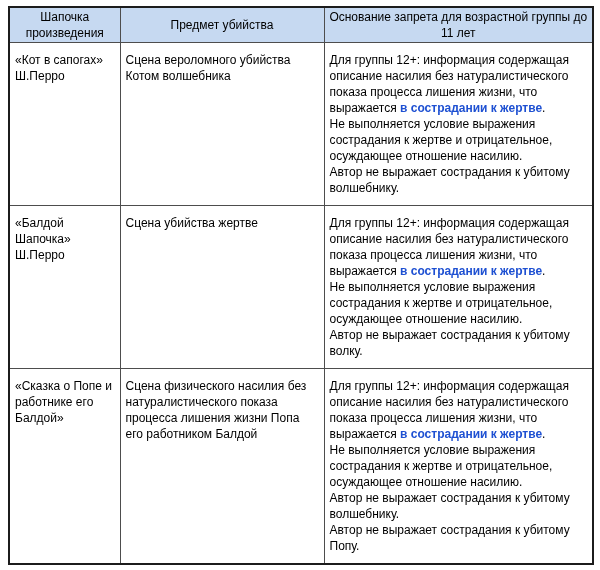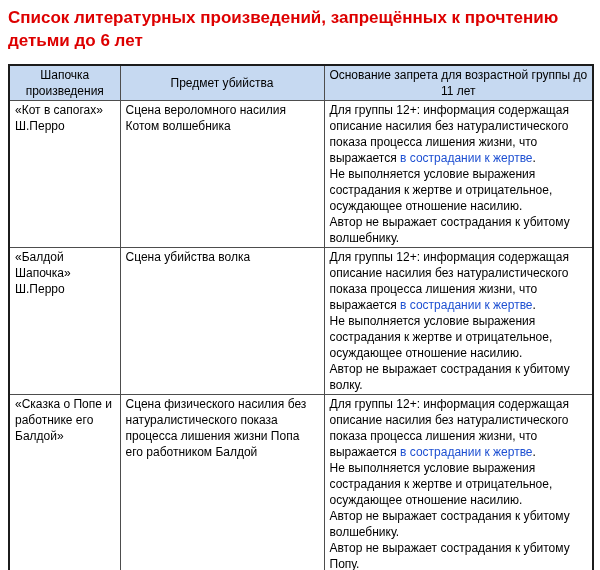--- a/index.html
+++ b/index.html
@@ -44,33 +44,32 @@
     background: #c6d9f1;
     font-weight: normal;
     text-align: center;
     vertical-align: middle;
     padding: 1px 4px;
     height: 32px;
   }
   .ban-table td {
     vertical-align: top;
     text-align: left;
-    padding: 1px 5px;
+    padding: 9px 5px;
   }
   .hl {
     color: #1e50d2;
-    font-weight: normal;
+    font-weight: bold;
   }
 </style>
 </head>
 <body>
 
 <div class="page">
 
-  <h1 class="title">Список литературных произведений, запрещённых к прочтению детьми до 6 лет</h1>
 
   <table class="ban-table">
     <colgroup>
       <col class="c1">
         <col class="c2">
         <col class="c3">
     </colgroup>
     <thead>
       <tr>
         <th>Шапочка произведения</th>
@@ -78,34 +77,34 @@
         <th>Основание запрета для возрастной группы до 11 лет</th>
       </tr>
     </thead>
     <tbody>
 
       <tr>
         <td>
           <div>«Кот в сапогах»</div>
           <div>Ш.Перро</div>
         </td>
-        <td>Сцена вероломного насилия Котом волшебника</td>
+        <td>Сцена вероломного убийства Котом волшебника</td>
         <td><span>Для группы 12+: информация содержащая описание насилия без натуралистического показа процесса лишения жизни, что выражается </span><span class="hl">в сострадании к жертве</span><span>.</span>
           <div>Не выполняется условие выражения сострадания к жертве и отрицательное, осуждающее отношение насилию.</div>
           <div>Автор не выражает сострадания к убитому волшебнику.</div>
           <div></div>
         </td>
       </tr>
 
       <tr>
         <td>
           <div>«Балдой Шапочка»</div>
           <div>Ш.Перро</div>
         </td>
-        <td>Сцена убийства волка</td>
+        <td>Сцена убийства жертве</td>
         <td><span>Для группы 12+: информация содержащая описание насилия без натуралистического показа процесса лишения жизни, что выражается </span><span class="hl">в сострадании к жертве</span><span>.</span>
           <div>Не выполняется условие выражения сострадания к жертве и отрицательное, осуждающее отношение насилию.</div>
           <div>Автор не выражает сострадания к убитому волку.</div>
           <div></div>
         </td>
       </tr>
 
       <tr>
         <td>
           <div>«Сказка о Попе и работнике его Балдой»</div>

